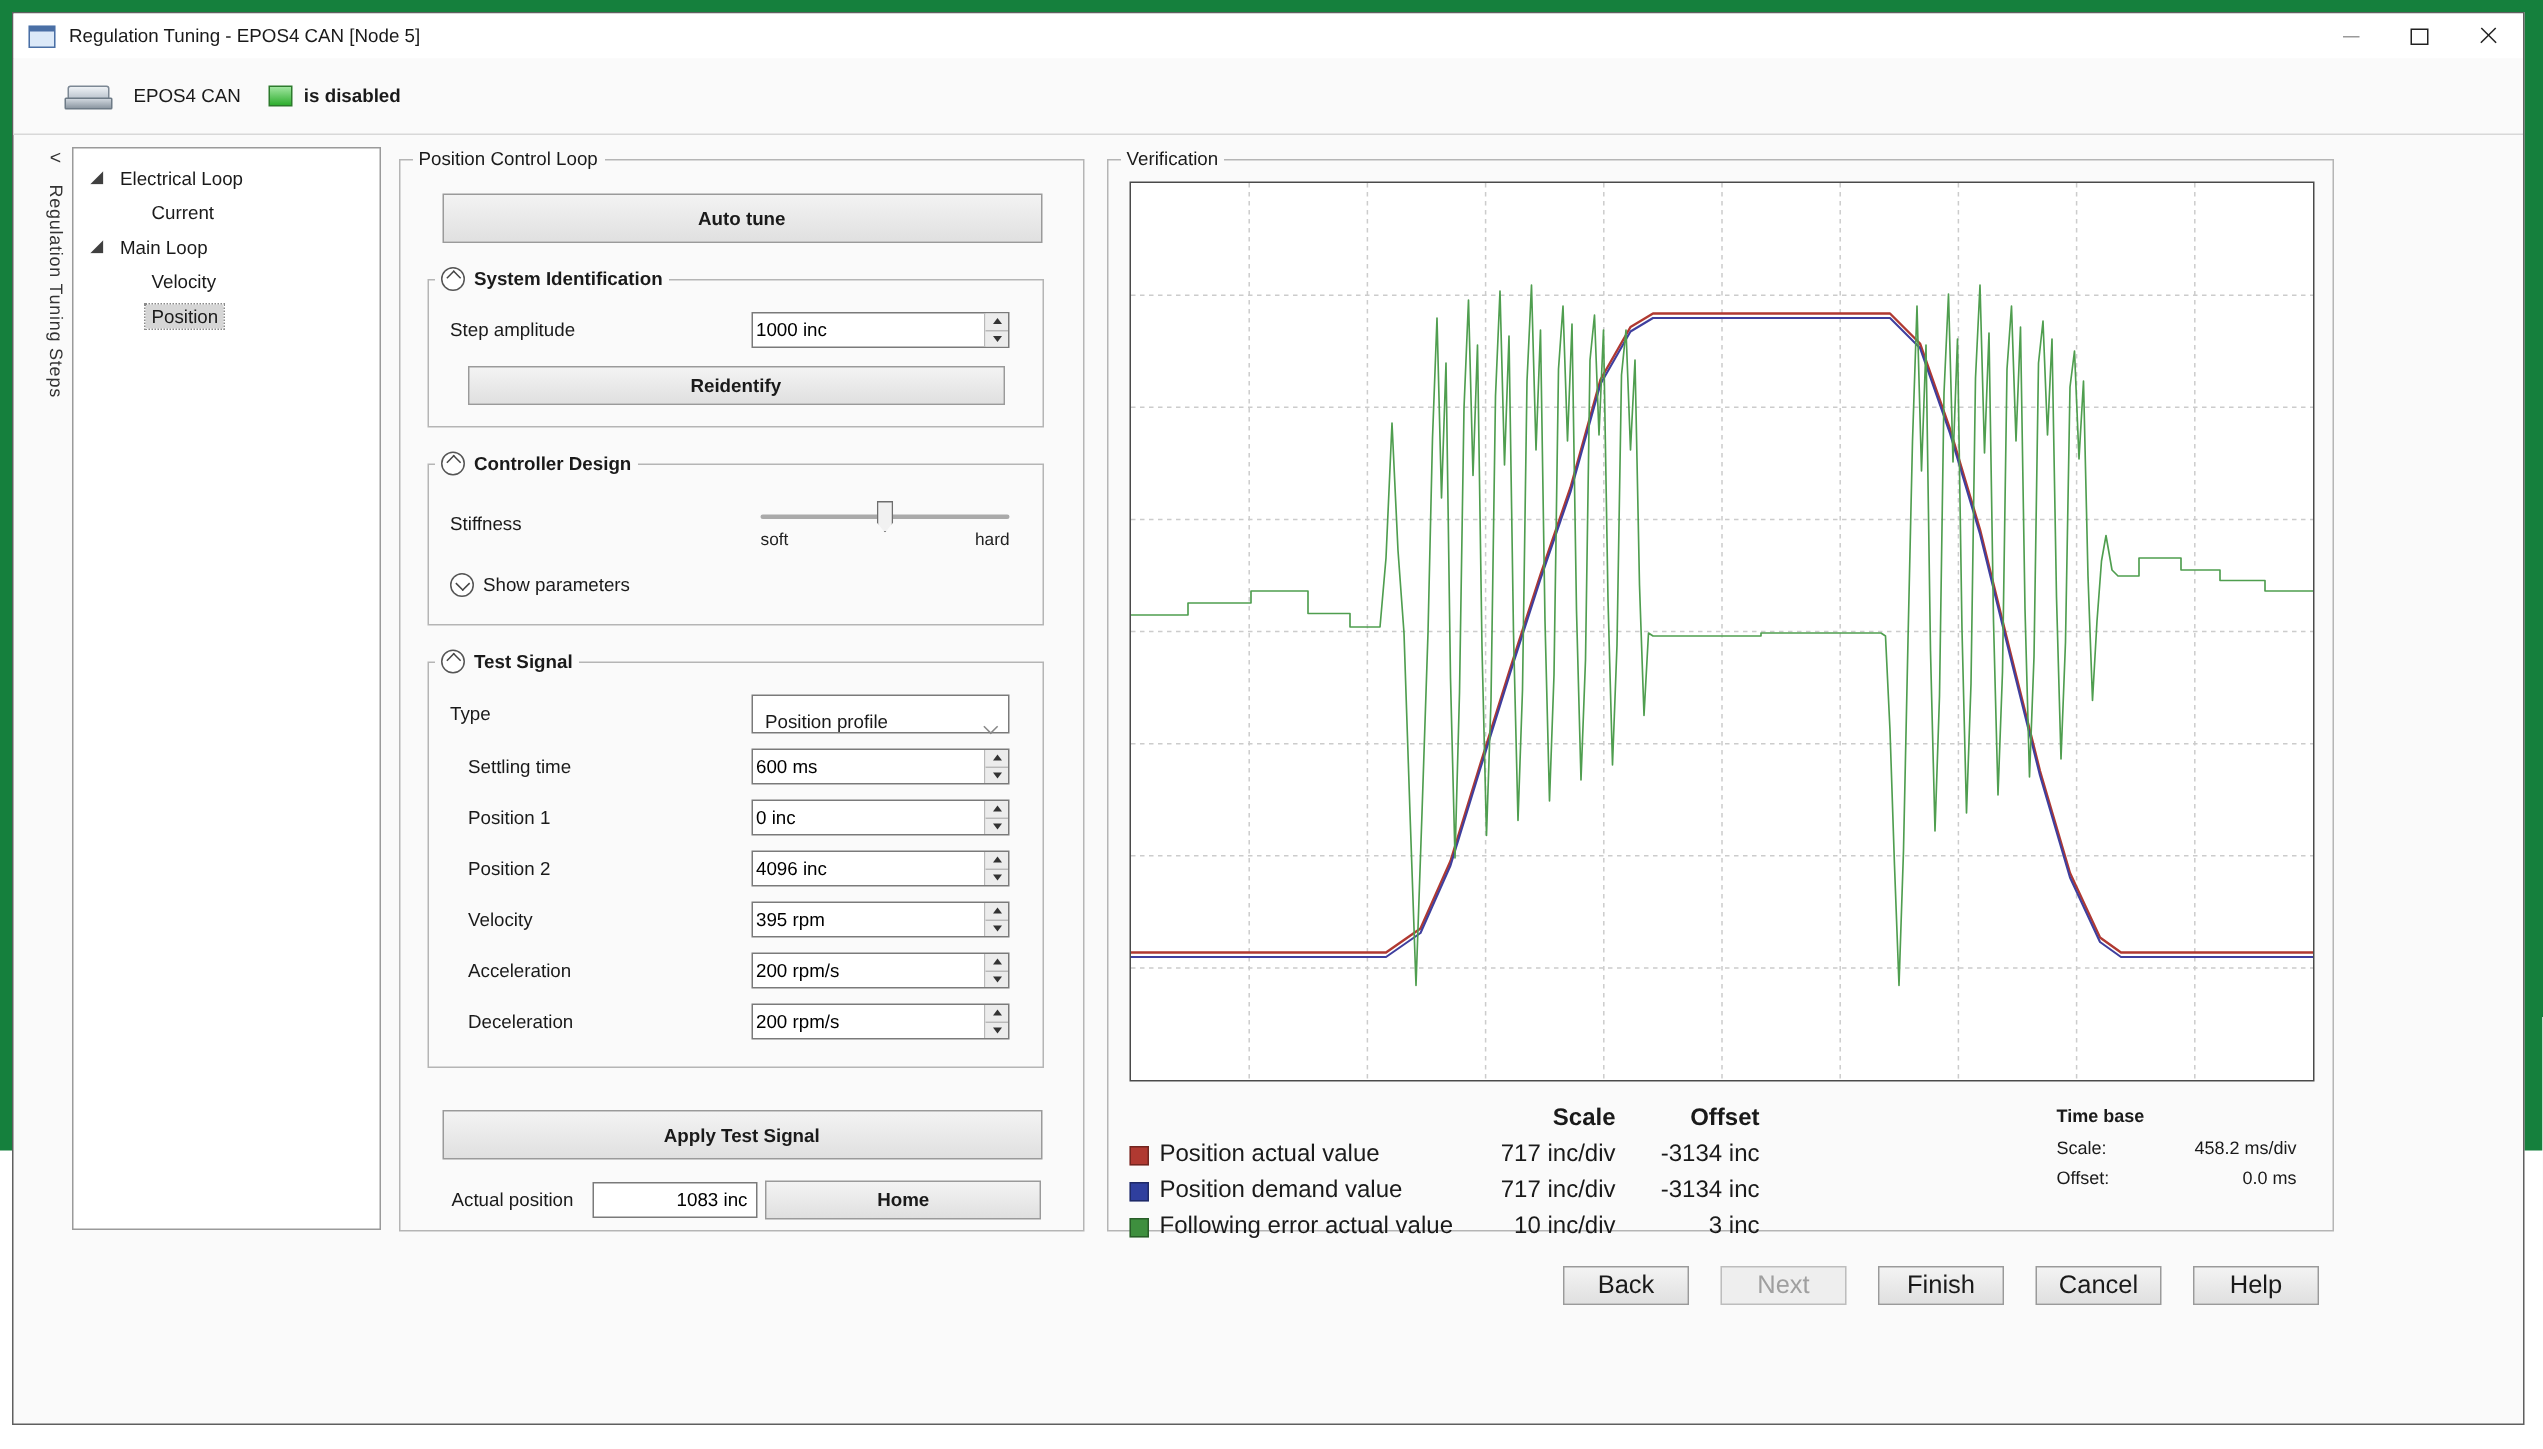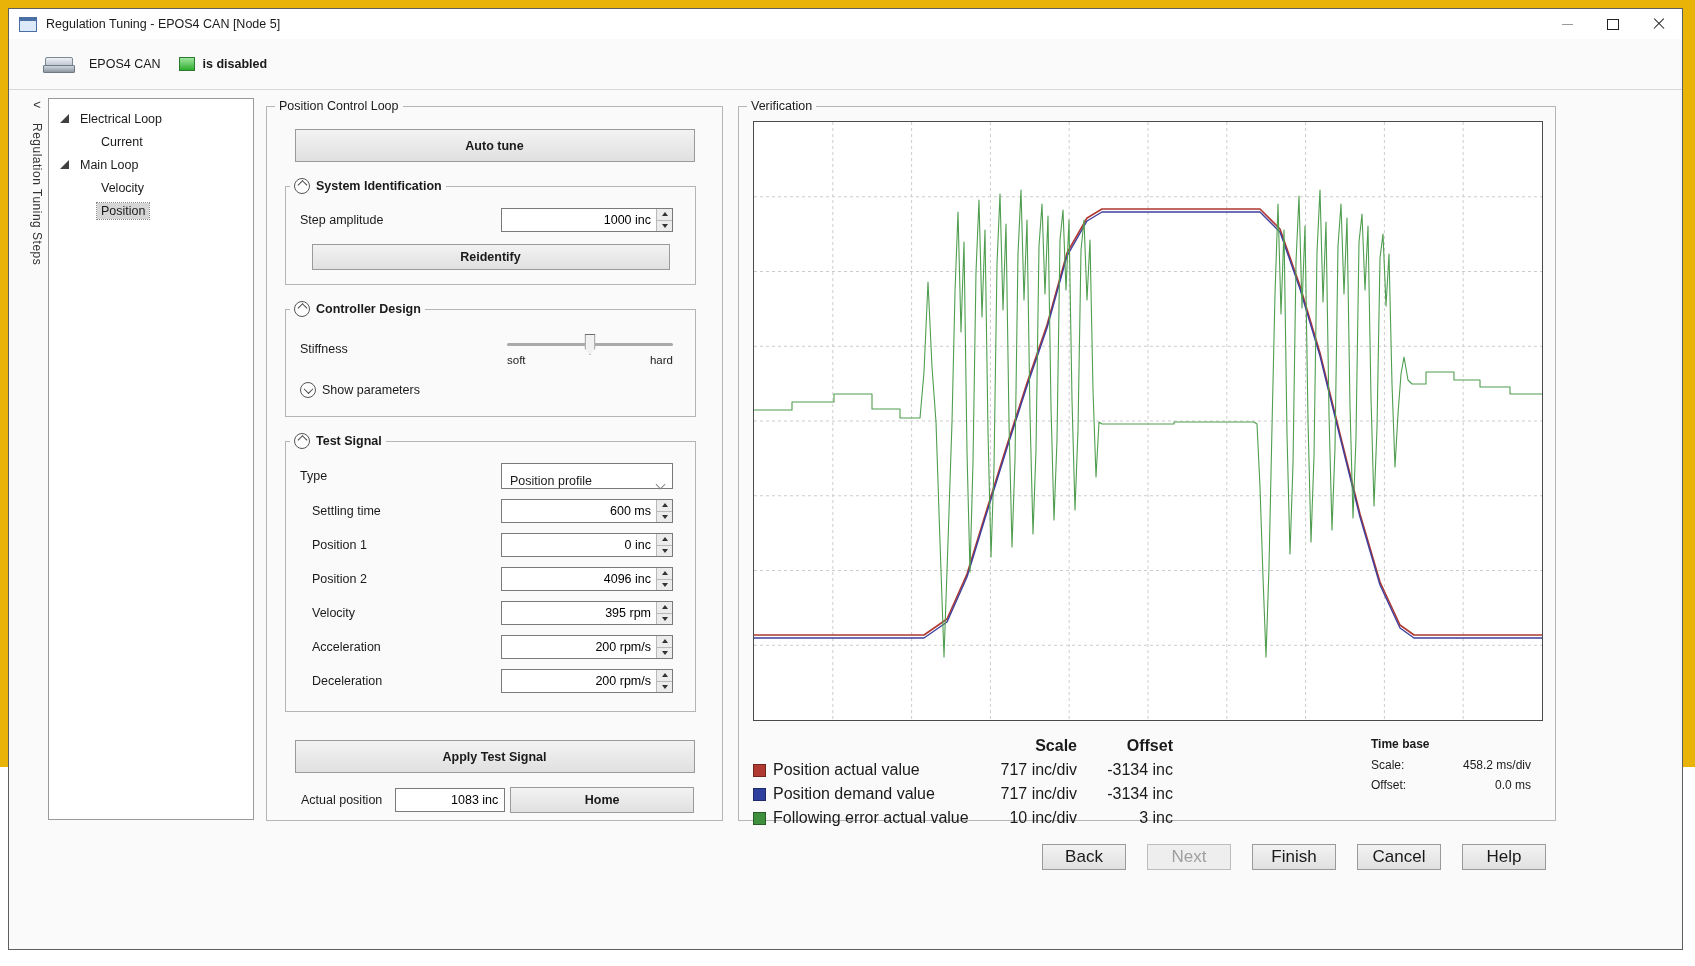--- a/index.html
+++ b/index.html
@@ -1,17 +1,17 @@
 <!DOCTYPE html>
 <html><head>
 <meta charset="utf-8">
 <style>
   html,body{margin:0;padding:0;width:1695px;height:966px;overflow:hidden;
     font-family:"Liberation Sans","DejaVu Sans",sans-serif;font-size:12.5px;color:#1a1a1a;}
-  .frame{position:relative;width:1695px;height:767px;background:#eab308;}
+  .frame{position:relative;width:1695px;height:767px;background:#15803d;}
   .window{position:absolute;left:8px;top:8px;width:1675px;height:942px;background:#fafafa;
     border:1px solid #5f5f5f;box-sizing:border-box;}
   
   .titlebar{position:absolute;left:0;top:0;right:0;height:30px;background:#ffffff;
     display:flex;align-items:center;padding-left:10px;}
   .app-icon{width:16px;height:13px;border:1px solid #4a6fa5;background:#dce9f8;display:inline-block;position:relative;}
   .app-icon::before{content:'';position:absolute;left:0;top:0;right:0;height:3px;background:#4a6fa5;}
   .titlebar .title{margin-left:9px;font-size:12.5px;}
   .win-controls{margin-left:auto;display:flex;height:30px;}
   .wbtn{width:46px;height:30px;display:flex;align-items:center;justify-content:center;cursor:default;}
@@ -56,21 +56,21 @@
   .btn{display:block;background:linear-gradient(#f3f3f3,#e0e0e0);border:1px solid #9a9a9a;
     font-family:inherit;font-size:12.5px;color:#1a1a1a;cursor:default;}
   .big-btn{width:400px;height:33px;margin:16px auto 0 auto;font-weight:bold;}
   .mid-btn{width:358px;height:26px;margin:12px auto 4px auto;font-weight:bold;}
   .home-btn{width:178px;height:26px;font-weight:bold;}
   
   .row{display:flex;align-items:center;margin:10px 22px 8px 14px;}
   .row.indent{margin-left:26px;}
   .row .lbl{flex:0 0 auto;}
   .spin{display:inline-flex;margin-left:auto;width:172px;height:24px;border:1px solid #7a7a7a;background:#fff;box-sizing:border-box;}
-  .spin input{border:0;outline:0;flex:1;min-width:0;text-align:right;font:12.5px "Liberation Sans",sans-serif;padding:0 5px 0 2px;background:transparent;}
+  .spin input{border:0;outline:0;flex:1;min-width:0;text-align:left;font:12.5px "Liberation Sans",sans-serif;padding:0 5px 0 2px;background:transparent;}
   .arrows{width:15px;display:flex;flex-direction:column;border-left:1px solid #b9b9b9;}
   .ar{flex:1;display:flex;align-items:center;justify-content:center;background:#ececec;}
   .ar+.ar{border-top:1px solid #b9b9b9;}
   .ar.u::after{content:'';border:3px solid transparent;border-bottom:4px solid #333;margin-bottom:3px;}
   .ar.d::after{content:'';border:3px solid transparent;border-top:4px solid #333;margin-top:3px;}
   
   .slider-wrap{margin-left:auto;width:166px;}
   .track{position:relative;height:3px;background:#aaa;margin-top:12px;border-radius:2px;}
   .thumb{position:absolute;top:-9px;width:11px;height:21px;background:#f1f1f1;border:1px solid #6e6e6e;
     clip-path:polygon(0 0,100% 0,100% 68%,50% 100%,0 68%);transform:translateX(-50%);box-sizing:border-box;}

